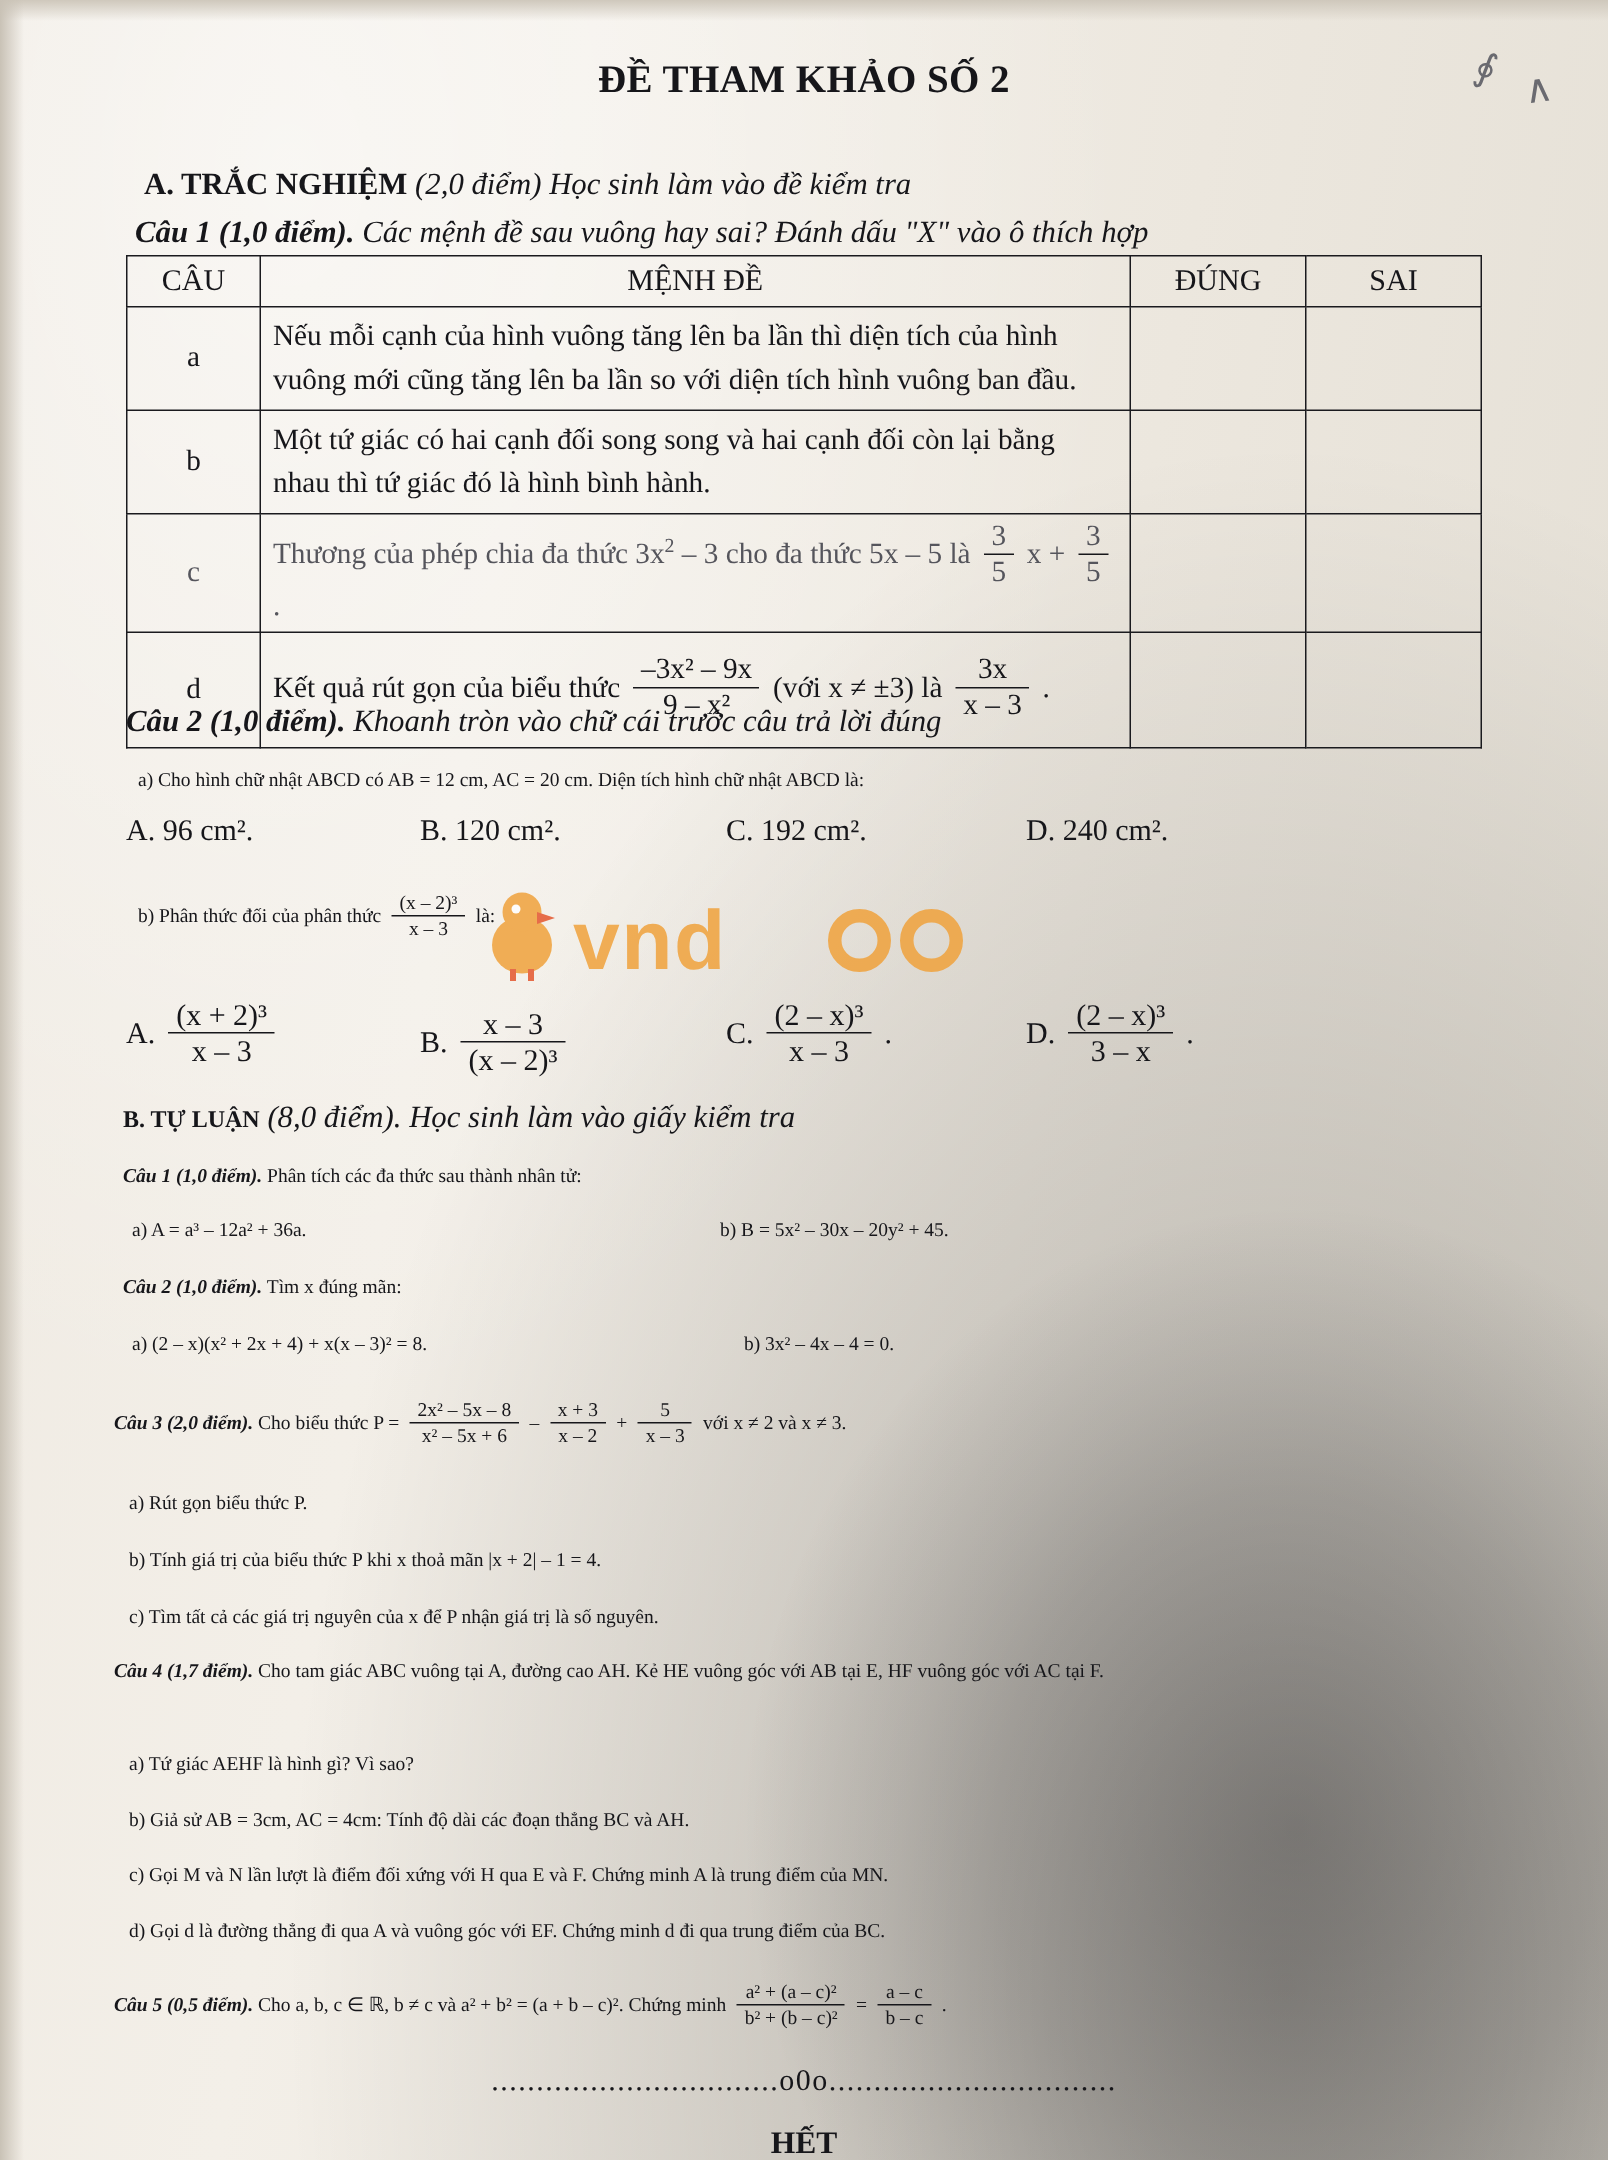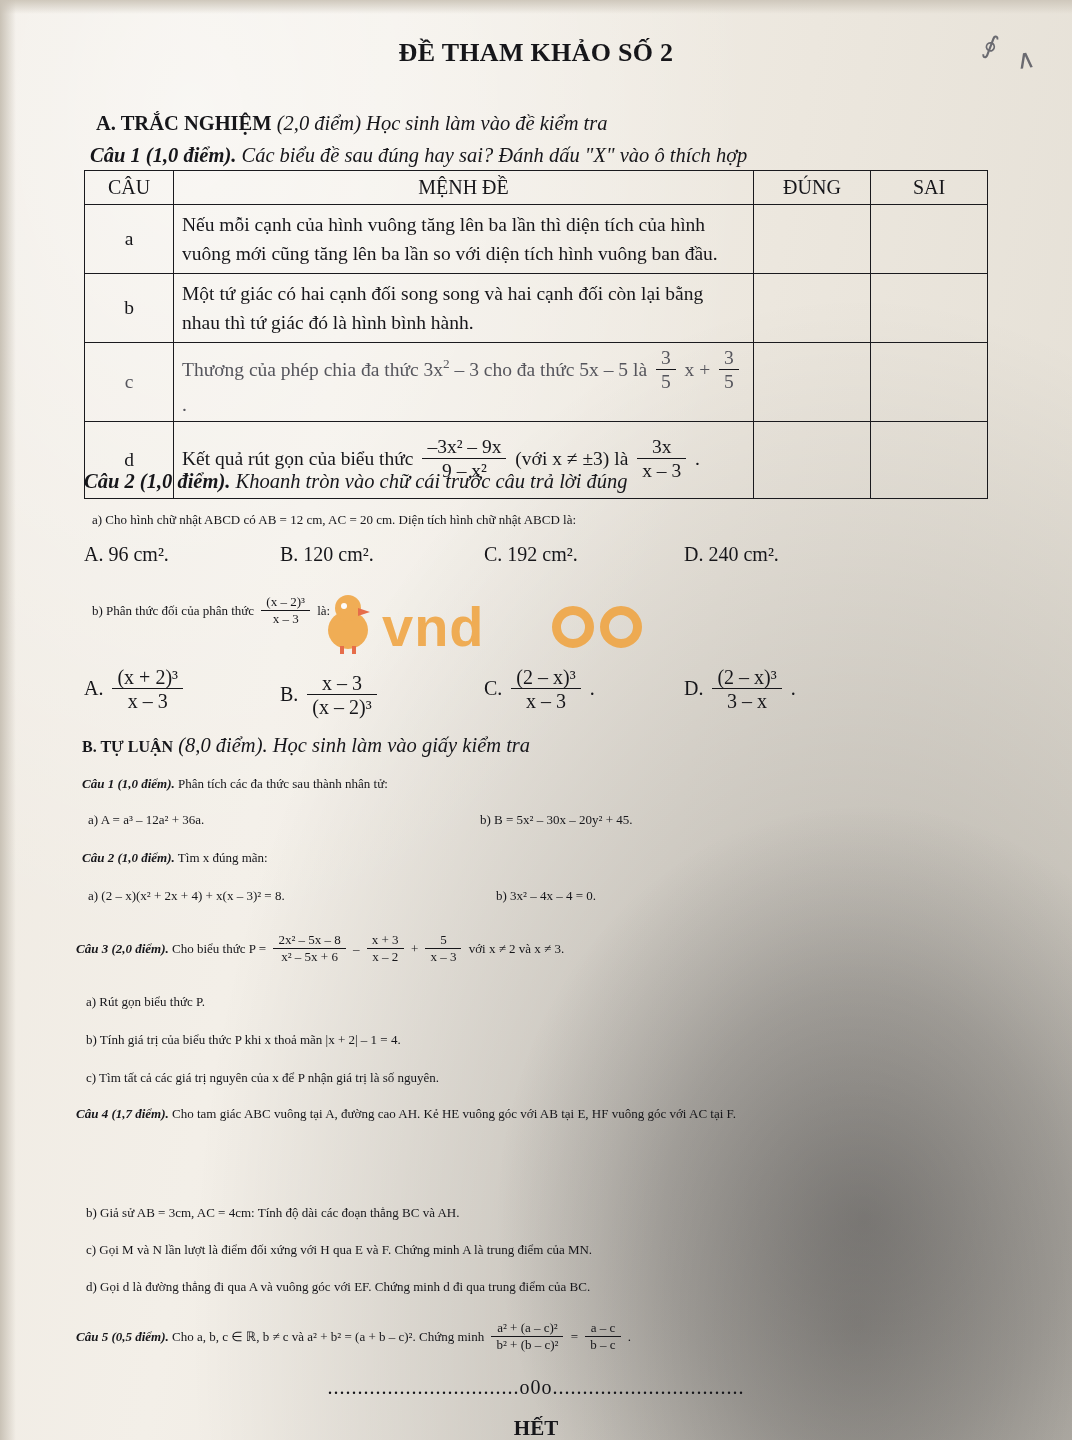--- a/index.html
+++ b/index.html
@@ -120,21 +120,21 @@
       <span class="c2">∧</span>
   </div>
 
   <div class="blk sec" style="left:96px;top:112px;">
     <span class="bold">A. TRẮC NGHIỆM</span>
     <span class="ital">(2,0 điểm) Học sinh làm vào đề kiểm tra</span>
   </div>
 
   <div class="blk sec" style="left:90px;top:144px;">
     <span class="bold ital">Câu 1 (1,0 điểm).</span>
-    <span class="ital">Các biểu đề sau đúng hay sai? Đánh dấu "X" vào ô thích hợp</span>
+    <span class="ital">Các mệnh đề sau vuông hay sai? Đánh dấu "X" vào ô thích hợp</span>
   </div>
 
   <table class="mcq">
     <tbody>
         <tr>
       <th class="col-cau">CÂU</th>
       <th>MỆNH ĐỀ</th>
       <th class="col-dung">ĐÚNG</th>
       <th class="col-sai">SAI</th>
     </tr>
@@ -300,20 +300,21 @@
   </div>
 
   <div class="blk line" style="left:86px;top:988px;">a) Rút gọn biểu thức P.</div>
   <div class="blk line" style="left:86px;top:1026px;">b) Tính giá trị của biểu thức P khi x thoả mãn |x + 2| – 1 = 4.</div>
   <div class="blk line" style="left:86px;top:1064px;">c) Tìm tất cả các giá trị nguyên của x để P nhận giá trị là số nguyên.</div>
 
   <div class="blk line" style="left:76px;top:1100px;width:930px;">
     <span class="bold ital">Câu 4 (1,7 điểm).</span>
     <span>Cho tam giác ABC vuông tại A, đường cao AH. Kẻ HE vuông góc với AB tại E, HF vuông góc với AC tại F.</span>
   </div>
+  <div class="blk line" style="left:86px;top:1162px;">a) Tứ giác AEHF là hình gì? Vì sao?</div>
   <div class="blk line" style="left:86px;top:1199px;">b) Giả sử AB = 3cm, AC = 4cm: Tính độ dài các đoạn thẳng BC và AH.</div>
   <div class="blk line" style="left:86px;top:1236px;">c) Gọi M và N lần lượt là điểm đối xứng với H qua E và F. Chứng minh A là trung điểm của MN.</div>
   <div class="blk line" style="left:86px;top:1273px;">d) Gọi d là đường thẳng đi qua A và vuông góc với EF. Chứng minh d đi qua trung điểm của BC.</div>
 
   <div class="blk line" style="left:76px;top:1322px;width:960px;">
     <span class="bold ital">Câu 5 (0,5 điểm).</span>
     <span>Cho a, b, c ∈ ℝ, b ≠ c và a² + b² = (a + b – c)². Chứng minh</span>
     <span class="frac">
       <span class="num">a² + (a – c)²</span>
       <span class="den">b² + (b – c)²</span>

